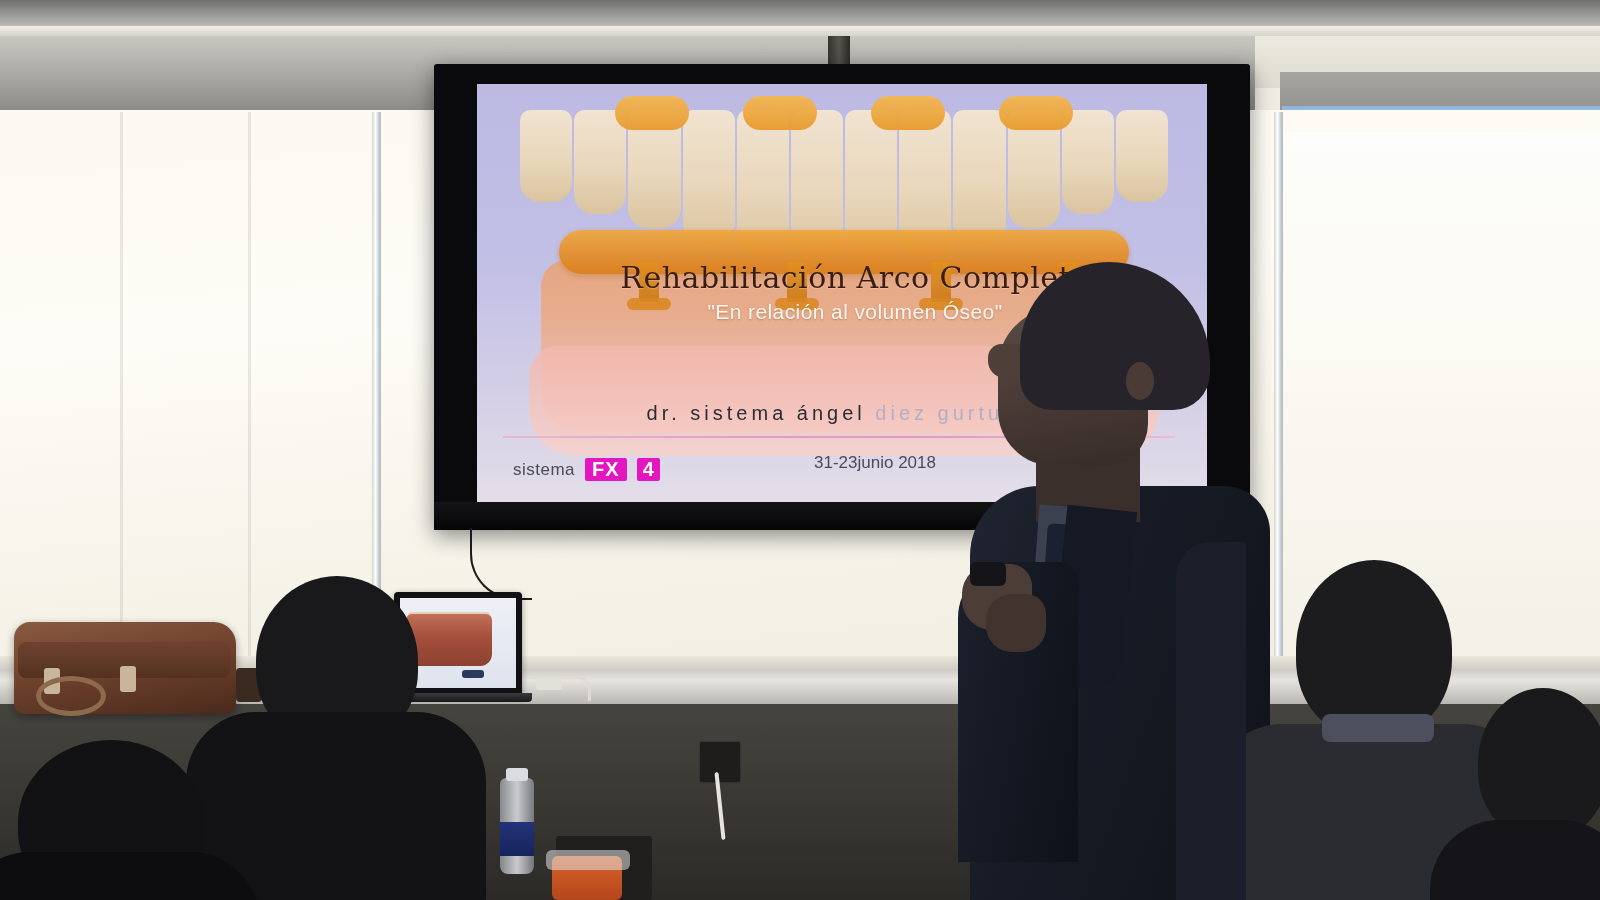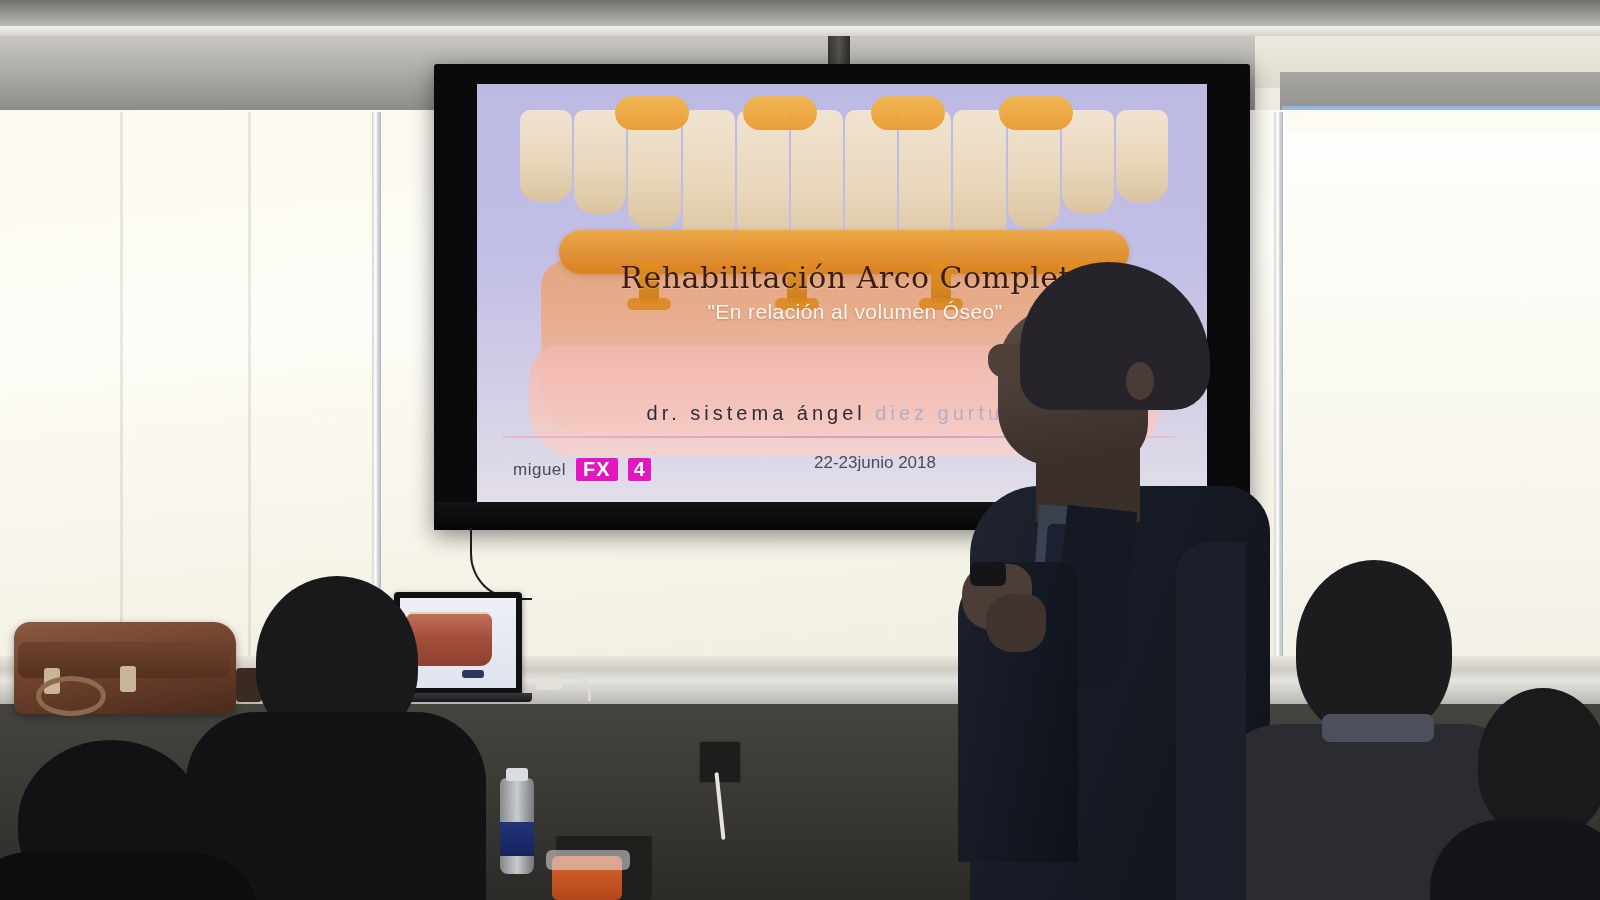--- a/index.html
+++ b/index.html
@@ -399,27 +399,27 @@
         <div class="abutment-foot" style="left:528px;top:188px;"></div>
       </div>
 
       <div class="slide-title">Rehabilitación Arco Completo</div>
       <div class="slide-subtitle">"En relación al volumen Óseo"</div>
 
       <div class="author"><span class="strong">dr. sistema ángel </span><span class="faded">diez gurtubay</span></div>
       <div class="author-rule"></div>
 
       <div class="logo-wrap">
-        <span class="logo-word">miguel</span>
+        <span class="logo-word">sistema</span>
         <span class="logo-fx">FX</span>
         <span class="logo-4">4</span>
       </div>
 
       <div class="venue">
-        <div>22-23junio 2018</div>
+        <div>31-23junio 2018</div>
       </div>
     </div>
   </div>
 
   <div class="laptop-lid"></div>
   <div class="laptop-screen">
     <div class="laptop-teeth"></div>
     <div class="laptop-dental"></div>
     <div style="position:absolute;left:62px;top:72px;width:22px;height:8px;background:#2b3a5c;border-radius:3px;"></div>
   </div>

